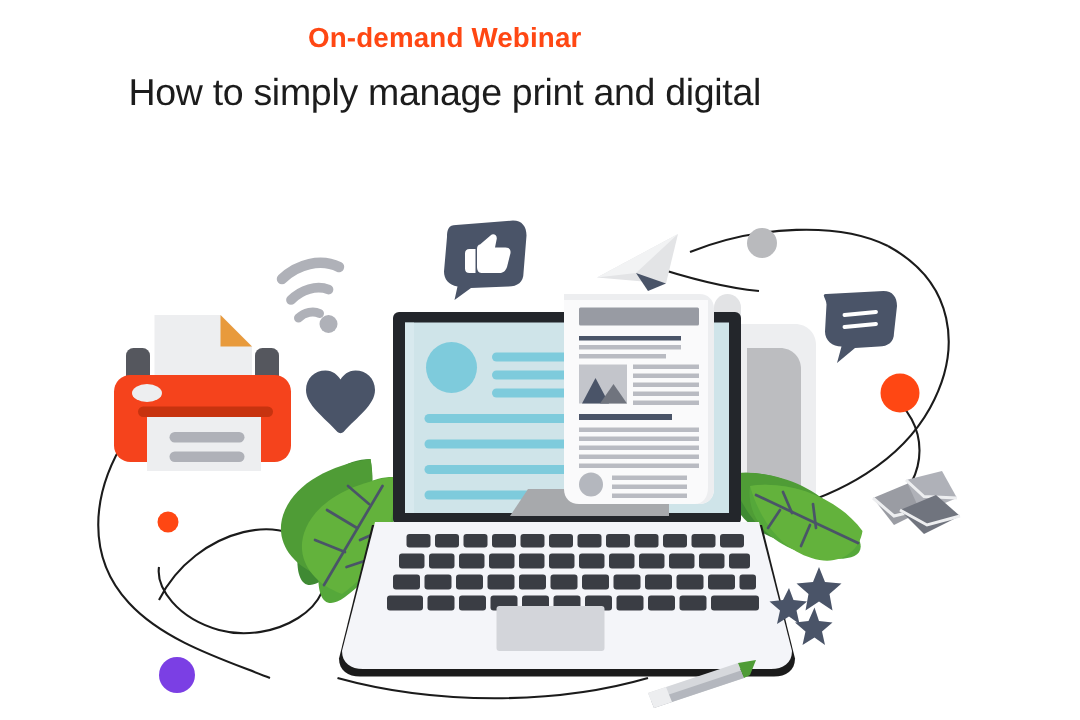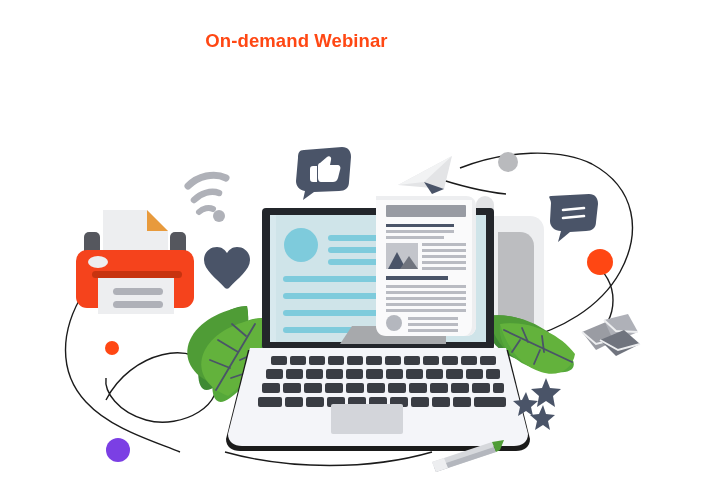--- a/index.html
+++ b/index.html
@@ -20,21 +20,21 @@
     background: #ffffff;
   }
 
   
   .header {
     position: absolute;
     top: 0;
     left: 0;
     width: 593px;
     text-align: center;
-    padding-top: 30px;
+    padding-top: 14px;
   }
   .eyebrow {
     font-size: 18.5px;
     font-weight: bold;
     color: #FF4713;
     letter-spacing: 0.1px;
     line-height: 1.2;
   }
   .headline {
     margin-top: 9px;
@@ -57,20 +57,21 @@
   .art svg { display: block; }
 </style>
 </head>
 <body>
 
 <div class="page">
 
   <div class="header">
     <div class="eyebrow">On-demand Webinar</div>
     <div class="headline">
+      <span class="headline-line">How to simply manage print and digital</span>
     </div>
   </div>
 
   <div class="art">
     <svg width="720" height="480" viewBox="0 0 720 480" xmlns="http://www.w3.org/2000/svg">
 
       <g fill="none" stroke="#1b1b1b" stroke-width="1.4">
         <path d="M84,292 C60,330 58,372 86,402 C110,428 150,440 180,452"></path>
         <path d="M106,400 C130,352 196,336 214,374 C228,404 182,430 146,420 C118,412 104,392 106,378"></path>
         <path d="M225,452 C290,470 370,470 432,452"></path>

